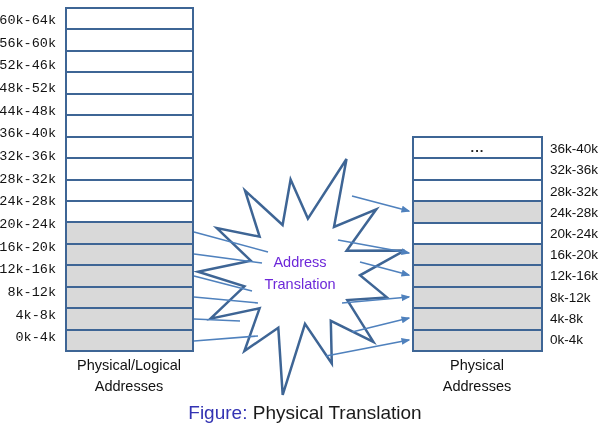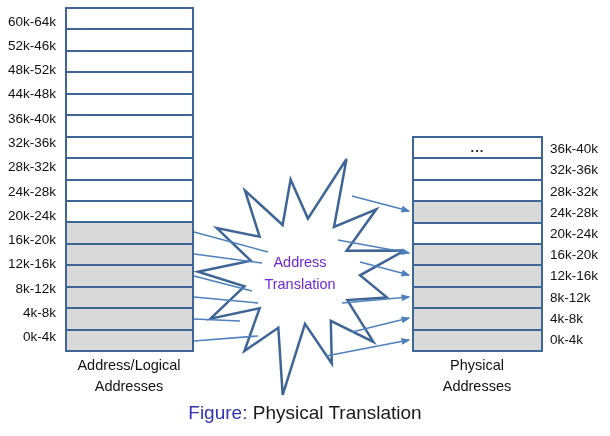--- a/index.html
+++ b/index.html
@@ -13,41 +13,42 @@
     border:2px solid var(--border,#3E6595);box-sizing:border-box;background:#fff;z-index:1;
   }
   .mem-table .cell{flex:1;border-bottom:2px solid var(--border,#3E6595);background:#fff;
     display:flex;align-items:center;justify-content:center;}
   .mem-table .cell:last-child{border-bottom:none;}
   .mem-table .cell.shaded{background:var(--shade,#D9D9D9);}
   .ellipsis{font-size:13px;font-weight:bold;letter-spacing:1px;color:#222;line-height:1;}
   
   .label-col{position:absolute;display:flex;flex-direction:column;z-index:1;}
   .label-col .rlabel{flex:1;display:flex;align-items:center;font-size:13.5px;white-space:nowrap;color:#111;}
-  .label-col.left .rlabel{justify-content:flex-end;padding-right:5px;}
+  .label-col.left .rlabel{justify-content:flex-end;padding-right:5px;font-family:Liberation Mono, monospace;}
   .label-col.right .rlabel{justify-content:flex-start;padding-left:7px;}
   
   .tbl-caption{position:absolute;text-align:center;font-size:14.5px;line-height:21px;color:#111;z-index:1;}
   
   .art{position:absolute;left:0;top:0;z-index:2;pointer-events:none;}
   
   .star-label{position:absolute;left:228px;top:251px;width:144px;text-align:center;
     font-size:14.5px;line-height:22px;color:#6d28d9;z-index:3;}
   
   .fig-caption{position:absolute;left:0;top:402px;width:610px;text-align:center;
     font-size:19px;color:#1a1a1a;z-index:1;}
   .fig-caption .prefix{color:var(--figblue,#3333B3);}
 </style>
 </head>
 <body>
 
 <div class="stage">
 
   <div class="label-col left" style="left:0;top:9px;width:61px;height:340px;">
     <div class="rlabel">60k-64k</div>
+    <div class="rlabel">56k-60k</div>
     <div class="rlabel">52k-46k</div>
     <div class="rlabel">48k-52k</div>
     <div class="rlabel">44k-48k</div>
     <div class="rlabel">36k-40k</div>
     <div class="rlabel">32k-36k</div>
     <div class="rlabel">28k-32k</div>
     <div class="rlabel">24k-28k</div>
     <div class="rlabel">20k-24k</div>
     <div class="rlabel">16k-20k</div>
     <div class="rlabel">12k-16k</div>
@@ -69,21 +70,21 @@
     <div class="cell"></div>
     <div class="cell shaded"></div>
     <div class="cell shaded"></div>
     <div class="cell shaded"></div>
     <div class="cell shaded"></div>
     <div class="cell shaded"></div>
     <div class="cell shaded"></div>
   </div>
 
   <div class="tbl-caption" style="left:44px;top:355px;width:170px;">
-    <div>Address/Logical</div>
+    <div>Physical/Logical</div>
     <div>Addresses</div>
   </div>
 
   <div class="mem-table" style="left:412px;top:136px;width:131px;height:216px;">
     <div class="cell">
         <span class="ellipsis">...</span>
       </div>
     <div class="cell"></div>
     <div class="cell"></div>
     <div class="cell shaded"></div>

